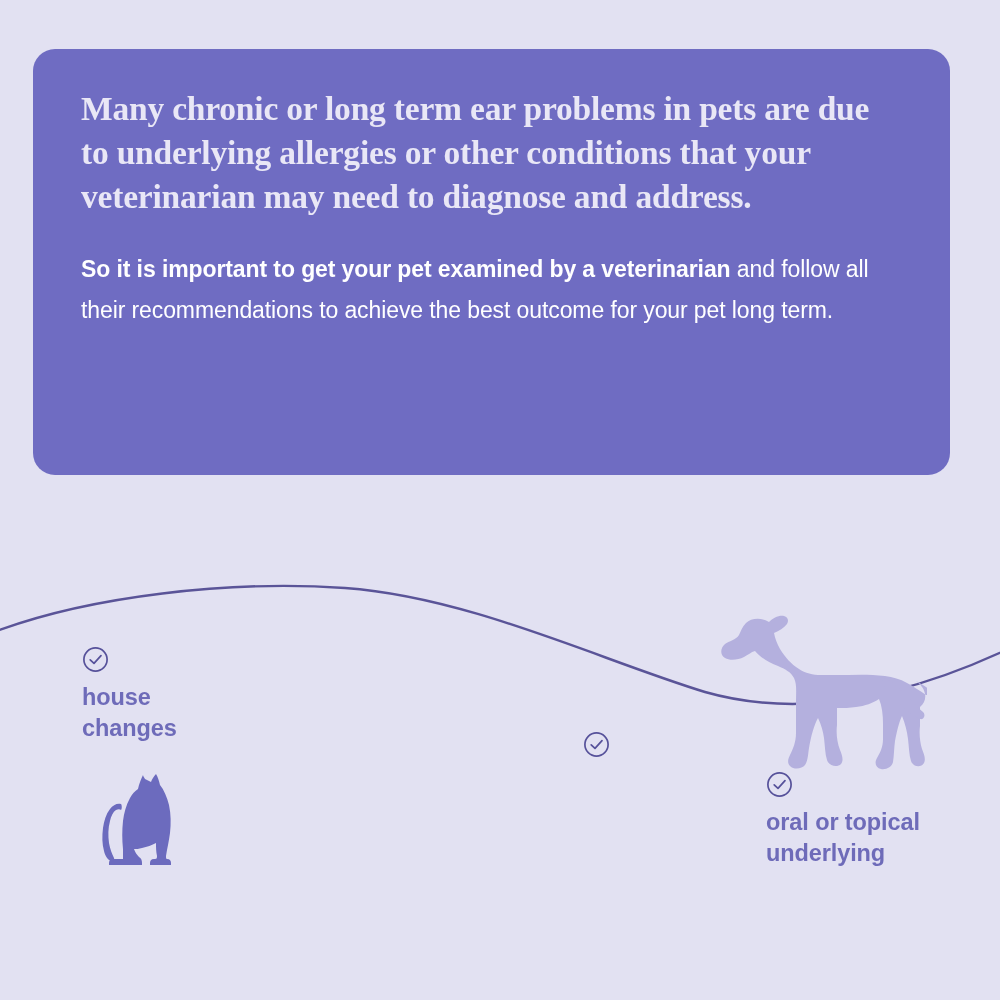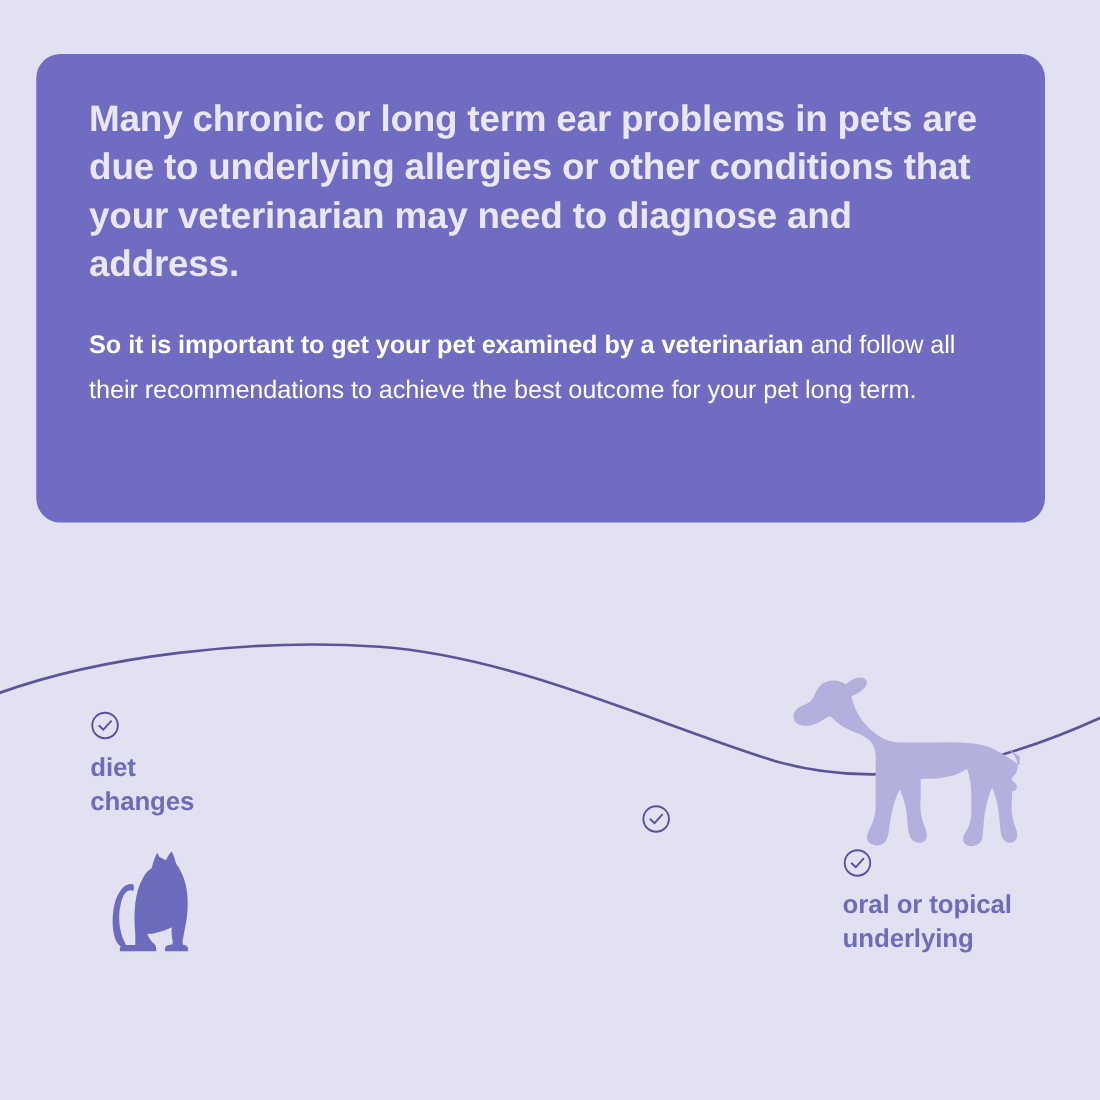--- a/index.html
+++ b/index.html
@@ -38,20 +38,21 @@
   }
 
   .callout-heading {
     color: #e9e7f6;
     font-size: 33.5px;
     font-weight: bold;
     line-height: 44px;
     letter-spacing: -0.2px;
     margin: 0 0 30px 0;
     max-width: 810px;
+    font-family: Liberation Serif, serif;
   }
 
   .callout-body {
     color: #ffffff;
     font-size: 23px;
     font-weight: normal;
     line-height: 40.5px;
     letter-spacing: -0.1px;
     margin: 0;
     max-width: 870px;
@@ -251,21 +252,21 @@
     <div class="callout-heading">Many chronic or long term ear problems in pets are due to underlying allergies or other conditions that your veterinarian may need to diagnose and address.</div>
     <p class="callout-body"><b>So it is important to get your pet examined by a veterinarian</b><span> and follow all their recommendations to achieve the best outcome for your pet long term.</span></p>
   </div>
 
 
   <div class="rec-item rec-item-1">
     <svg class="rec-icon" viewBox="0 0 27 27" xmlns="http://www.w3.org/2000/svg" aria-hidden="true">
       <circle cx="13.5" cy="13.5" r="11.6" fill="none" stroke="#56519a" stroke-width="1.7"></circle>
       <path d="M 8.2 13.8 L 12.0 17.4 L 19.0 9.6" fill="none" stroke="#56519a" stroke-width="1.7" stroke-linecap="round" stroke-linejoin="round"></path>
     </svg>
-    <div class="rec-label">diet
+    <div class="rec-label">house
 changes</div>
   </div>
 
 
   <div class="rec-item rec-item-3">
     <svg class="rec-icon" viewBox="0 0 27 27" xmlns="http://www.w3.org/2000/svg" aria-hidden="true">
       <circle cx="13.5" cy="13.5" r="11.6" fill="none" stroke="#56519a" stroke-width="1.7"></circle>
       <path d="M 8.2 13.8 L 12.0 17.4 L 19.0 9.6" fill="none" stroke="#56519a" stroke-width="1.7" stroke-linecap="round" stroke-linejoin="round"></path>
     </svg>
   </div>

